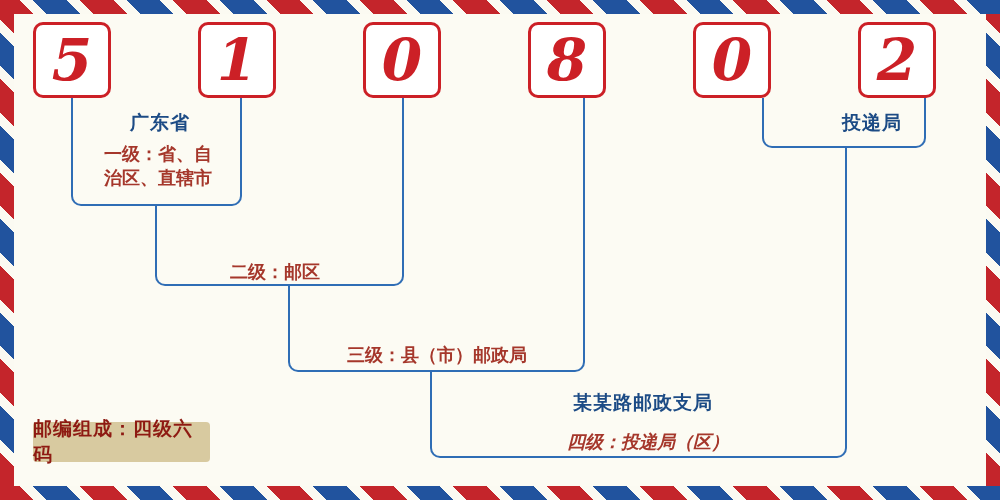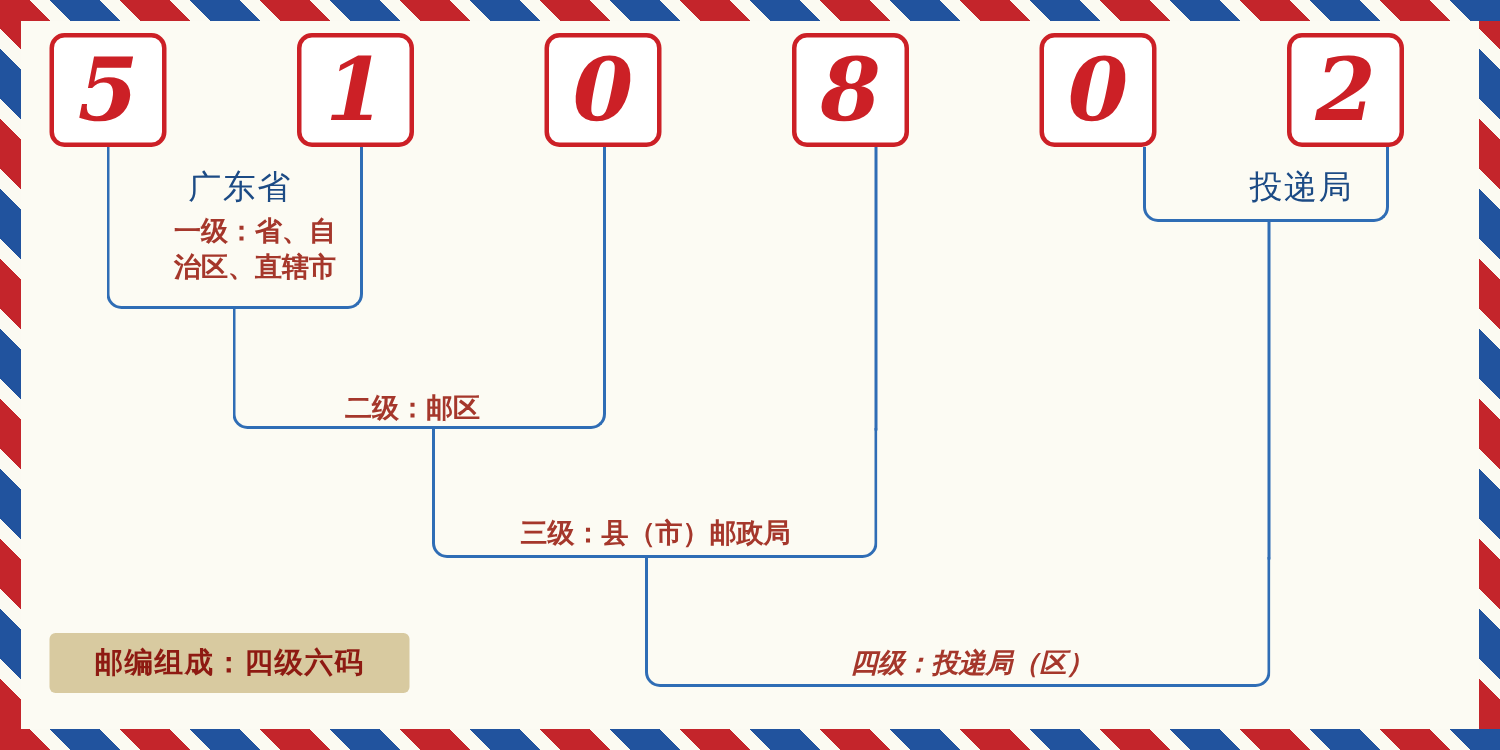--- a/index.html
+++ b/index.html
@@ -58,42 +58,42 @@
   .bk3{left:288px;top:285px;width:297px;height:87px;}
   .bk3v{left:583px;top:98px;height:189px;}
   .bk4{left:430px;top:371px;width:417px;height:87px;}
   .bk4v{left:845px;top:147px;height:226px;}
   .bk5{left:762px;top:98px;width:164px;height:50px;}
 
   
   .name{
     position:absolute;
     color:var(--name_navy,#1c4b85);
-    font-weight:normal;font-size:22px;
+    font-weight:bold;font-size:19px;
     text-align:center;letter-spacing:1px;
   }
   .desc{
     position:absolute;
     color:var(--desc_red,#a5372b);
     font-weight:bold;font-size:18px;
     text-align:center;white-space:pre-line;line-height:1.35;
   }
   .n1{left:98px;top:110px;width:124px;}
-  .d1{left:88px;top:142px;width:164px;}
+  .d1{left:76px;top:142px;width:164px;}
   .n2{left:208px;top:229px;width:134px;}
   .d2{left:203px;top:260px;width:144px;}
   .n3{left:375px;top:313px;width:124px;}
   .d3{left:302px;top:343px;width:270px;}
   .n4{left:533px;top:390px;width:220px;}
   .d4{left:533px;top:430px;width:230px;font-style:italic;}
   .n5{left:778px;top:110px;width:124px;text-align:right;}
 
   
   .footer-box{
-    position:absolute;left:33px;top:422px;width:240px;height:40px;
+    position:absolute;left:33px;top:422px;width:177px;height:40px;
     background:var(--footer_bg,#d8caa0);
     border-radius:4px;
     display:flex;align-items:center;justify-content:center;
   }
   .footer-text{
     color:var(--footer_text,#8e1a12);
     font-weight:bold;font-size:19px;letter-spacing:1px;
   }
 </style>
 </head>
@@ -135,20 +135,21 @@
   <div class="bracket bk5"></div>
 
   <div class="name n1">广东省</div>
   <div class="desc d1">一级：省、自
 治区、直辖市</div>
 
   <div class="desc d2">二级：邮区</div>
 
   <div class="desc d3">三级：县（市）邮政局</div>
 
+  <div class="name n4">某某路邮政支局</div>
   <div class="desc d4">四级：投递局（区）</div>
 
   <div class="name n5">投递局</div>
 
   <div class="footer-box">
     <span class="footer-text">邮编组成：四级六码</span>
   </div>
 
 </div>
 

